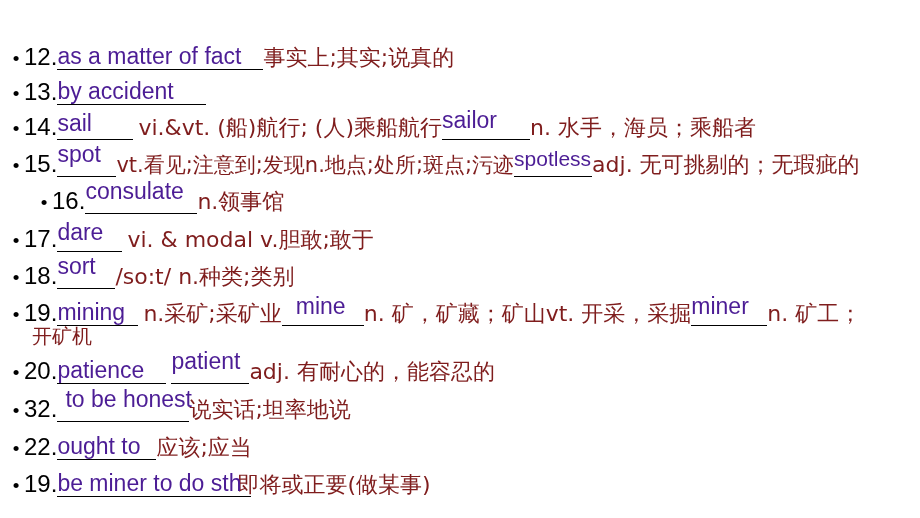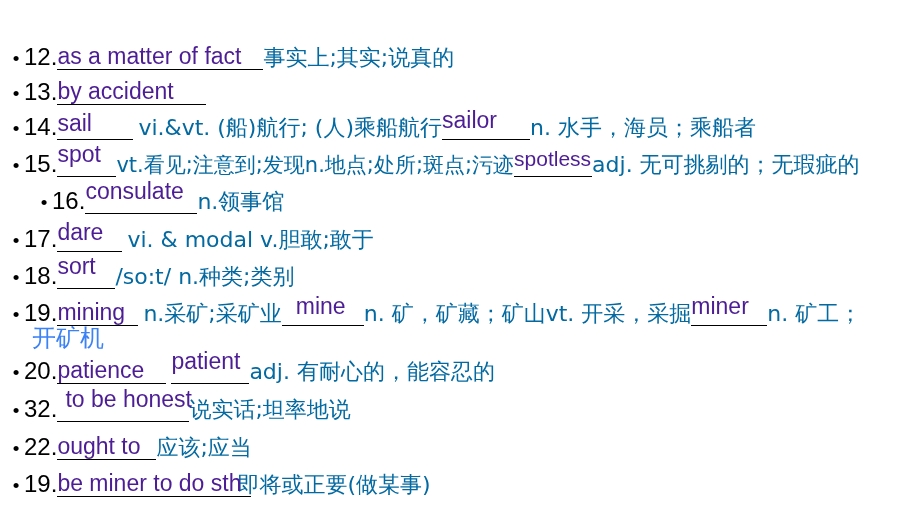--- a/index.html
+++ b/index.html
@@ -77,32 +77,32 @@
 
   
   .answer.raise-sm { bottom: 4px; }
   .answer.raise-md { bottom: 7px; }
   .answer.raise-lg { bottom: 10px; }
   .answer.inline-baseline { bottom: 1px; }
 
   .defn {
     display: inline;
     font-size: 22px;
-    color: #0369a1;
+    color: #7f1d1d;
     vertical-align: baseline;
   }
 
   .defn-cn {
     font-family: "DejaVu Sans", "Liberation Sans", sans-serif;
   }
 
   .wrap-line {
     display: block;
-    font-size: 24px;
-    color: #3b82f6;
+    font-size: 20px;
+    color: #7f1d1d;
     padding-left: 24px;
     line-height: 1.0;
   }
 
   .sp { display: inline-block; width: 5px; }
 </style>
 </head>
 <body>
 
 <div id="slide">

